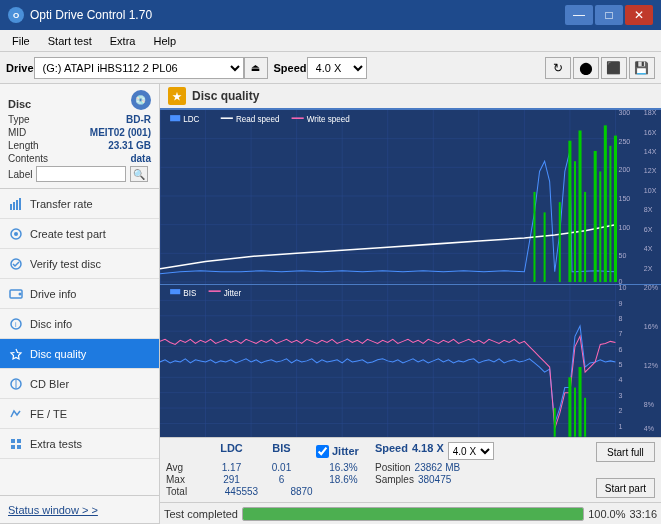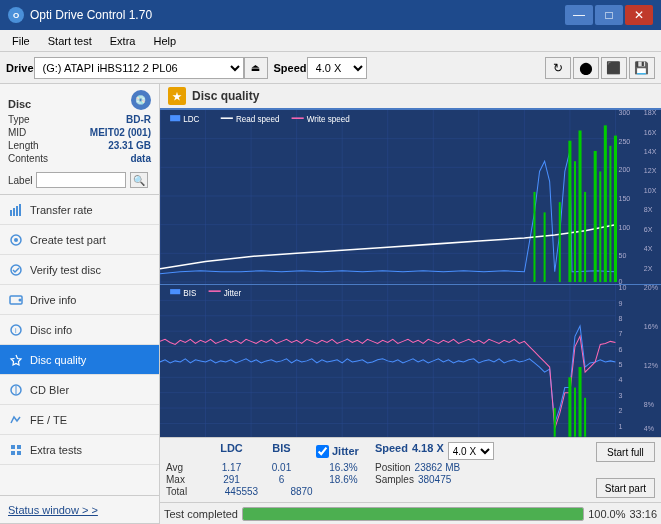--- a/index.html
+++ b/index.html
@@ -36,21 +36,21 @@
     .sidebar { width: 160px; background: #f5f5f5; border-right: 1px solid #ccc; display: flex; flex-direction: column; flex-shrink: 0; }
 
     
     .disc-info-panel { padding: 6px 8px; border-bottom: 1px solid #ccc; flex-shrink: 0; }
     .disc-info-header { display: flex; align-items: flex-end; justify-content: space-between; margin-bottom: 4px; }
     .disc-info-title { font-weight: bold; font-size: 11px; color: #333; }
     .disc-info-icon { width: 20px; height: 20px; background: #4a7bc4; border-radius: 50%; display: flex; align-items: center; justify-content: center; color: white; font-size: 9px; }
     .disc-row { display: flex; justify-content: space-between; margin-bottom: 2px; }
     .disc-row-label { color: #333; font-size: 10px; }
     .disc-row-value { color: #1e4a8c; font-size: 10px; font-weight: bold; }
-    .label-row { display: flex; align-items: center; gap: 4px; margin-top: 8px; }
+    .label-row { display: flex; align-items: center; gap: 4px; margin-top: 2px; }
     .label-input { width: 90px; height: 16px; border: 1px solid #aaa; background: white; font-size: 10px; padding: 0 2px; }
     .label-btn { width: 18px; height: 16px; background: #f0f0f0; border: 1px solid #aaa; cursor: pointer; display: flex; align-items: center; justify-content: center; font-size: 10px; }
 
     
     .sidebar-nav { flex: 1; display: flex; flex-direction: column; }
     .nav-item { display: flex; align-items: center; height: 30px; padding: 0 8px; cursor: pointer; border-bottom: 1px solid #e0e0e0; gap: 6px; font-size: 11px; color: #333; }
     .nav-item.active { background: #1e7ae0; color: white; }
     .nav-item-icon { width: 16px; height: 16px; display: flex; align-items: center; justify-content: center; flex-shrink: 0; }
     .nav-item-icon svg { width: 14px; height: 14px; }
 

